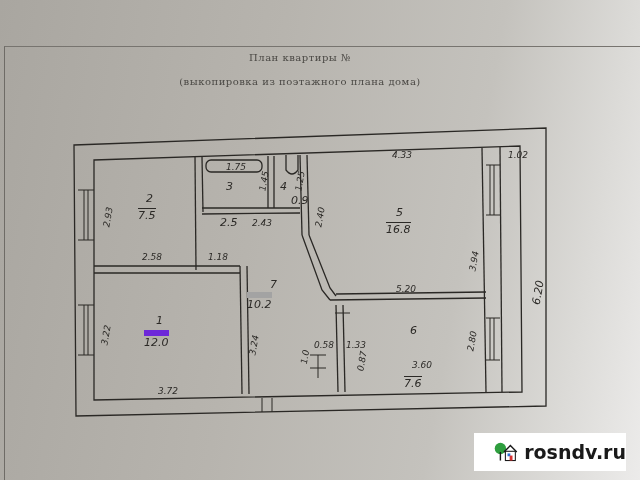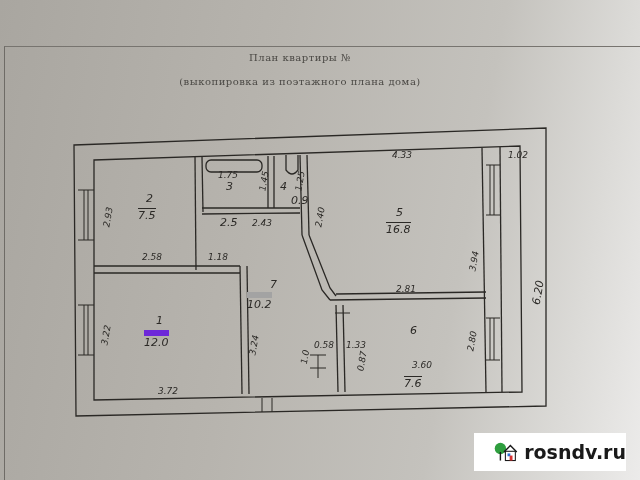--- a/index.html
+++ b/index.html
@@ -114,34 +114,34 @@
   <span class="lbl-dim rot" style="left:244px;top:340px;">3.24</span>
   <span class="lbl-dim" style="left:158px;top:386px;">3.72</span>
 
   <span class="lbl-room" style="left:146px;top:192px;">2</span>
   <span class="lbl-room" style="left:138px;top:208px;border-top:1px solid #2b2926;">7.5</span>
   <span class="lbl-dim rot" style="left:98px;top:212px;">2.93</span>
   <span class="lbl-dim" style="left:142px;top:252px;">2.58</span>
 
   <span class="lbl-room" style="left:226px;top:180px;">3</span>
   <span class="lbl-room" style="left:220px;top:194px;margin-top:22px;">2.5</span>
-  <span class="lbl-dim" style="left:218px;top:162px;margin-top:8px;">1.75</span>
+  <span class="lbl-dim" style="left:226px;top:162px;">1.75</span>
   <span class="lbl-dim rot" style="left:254px;top:176px;">1.45</span>
   <span class="lbl-dim" style="left:252px;top:218px;">2.43</span>
 
   <span class="lbl-room" style="left:280px;top:180px;">4</span>
   <span class="lbl-room" style="left:276px;top:194px;padding-left:15px;">0.9</span>
   <span class="lbl-dim rot" style="left:290px;top:176px;">1.25</span>
 
   <span class="lbl-room" style="left:396px;top:206px;">5</span>
   <span class="lbl-room" style="left:386px;top:222px;border-top:1px solid #2b2926;">16.8</span>
   <span class="lbl-dim" style="left:392px;top:150px;">4.33</span>
   <span class="lbl-dim rot" style="left:310px;top:212px;">2.40</span>
   <span class="lbl-dim rot" style="left:464px;top:256px;">3.94</span>
-  <span class="lbl-dim" style="left:396px;top:284px;">2.81</span>
+  <span class="lbl-dim" style="left:396px;top:284px;">5.20</span>
 
   <span class="lbl-room" style="left:410px;top:324px;">6</span>
   <span class="lbl-room" style="left:404px;top:340px;border-top:1px solid #2b2926;margin-top:36px;">7.6</span>
   <span class="lbl-dim rot" style="left:462px;top:336px;">2.80</span>
   <span class="lbl-dim" style="left:412px;top:360px;">3.60</span>
 
   <span class="lbl-room" style="left:270px;top:278px;">7</span>
   <span class="lbl-room" style="left:247px;top:292px;border-top:6px solid #a3a3a3;">10.2</span>
   <span class="lbl-dim" style="left:208px;top:252px;">1.18</span>
   <span class="lbl-dim" style="left:314px;top:340px;">0.58</span>

